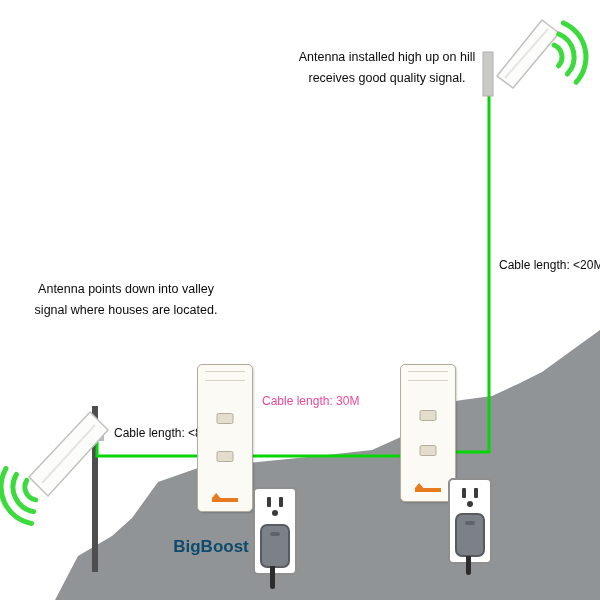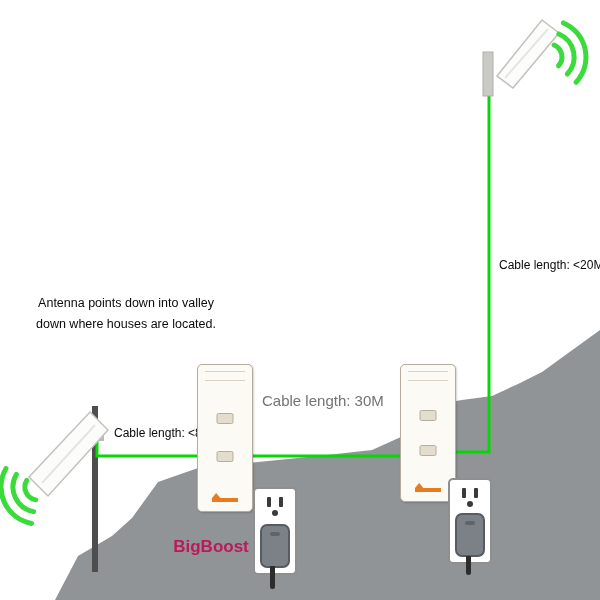--- a/index.html
+++ b/index.html
@@ -1,22 +1,22 @@
 <!DOCTYPE html>
 <html><head>
 <meta charset="utf-8">
 <style>
   html,body{margin:0;padding:0}
   body{width:600px;height:600px;background:#ffffff;font-family:"Liberation Sans",sans-serif;position:relative;overflow:hidden}
   .stage{position:absolute;left:0;top:0;width:600px;height:600px}
   .layer{position:absolute;left:0;top:0}
   .ann{position:absolute;color:#0a0a0a;font-size:12.5px;line-height:21px;text-align:center}
   .lbl{position:absolute;color:#0a0a0a;font-size:12px;white-space:nowrap}
-  .lbl2{position:absolute;color:#737373;font-size:15px;line-height:20px}
-  .device-label{position:absolute;color:#be185d;font-size:17px;font-weight:bold;text-align:center}
+  .lbl2{position:absolute;color:#ec4899;font-size:12px;line-height:20px}
+  .device-label{position:absolute;color:#0c4a6e;font-size:17px;font-weight:bold;text-align:center}
   .device{position:absolute;background:#fbfaf5;border:1.5px solid #b3ab9c;border-radius:5px;box-shadow:1px 1px 2px rgba(0,0,0,0.18)}
   .dev-strip{position:absolute;top:6px;left:7px;right:7px;height:8px;border-top:1.5px solid #d8d2c2;border-bottom:1.5px solid #d8d2c2}
   .dev-port{position:absolute;left:50%;transform:translateX(-50%);width:15px;height:9px;background:#e3ddcd;border:1px solid #b6ae9d;border-radius:2px}
   .dev-logo{position:absolute;bottom:9px;left:50%;transform:translateX(-50%);width:26px;height:9px;background:#e87a1f;clip-path:polygon(0 100%,0 55%,16% 0,32% 55%,100% 55%,100% 100%)}
   .outlet{position:absolute;background:#ffffff;border:2px solid #8f8f8f;border-radius:5px}
   .socket{position:absolute;top:6px;left:50%;transform:translateX(-50%);width:24px;height:21px}
   .slot{position:absolute;top:2px;width:4px;height:10px;background:#3a3a3a;border-radius:1px}
   .slot.l{left:4px}.slot.r{right:4px}
   .hole{position:absolute;bottom:0;left:50%;transform:translateX(-50%);width:6px;height:6px;background:#3a3a3a;border-radius:50%}
   .plug{position:absolute;bottom:5px;left:50%;transform:translateX(-50%);width:26px;height:40px;background:#7c8087;border:2px solid #585b60;border-radius:7px}
@@ -57,25 +57,27 @@
     </g>
 
     <g transform="rotate(-12 549 57)" stroke="#3bdb3b" stroke-width="5" fill="none" stroke-linecap="round">
       <path d="M 556.5 46.4 A 13 13 0 0 1 556.5 67.6"></path>
       <path d="M 563.4 36.5 A 25 25 0 0 1 563.4 77.5"></path>
       <path d="M 570.2 26.7 A 37 37 0 0 1 570.2 87.3"></path>
     </g>
   </svg>
 
   <div class="ann" style="left:283px;top:47px;width:208px">
+    <div>Antenna installed high up on hill</div>
+    <div>receives good quality signal.</div>
   </div>
 
-  <div class="ann" style="left:20px;top:293px;width:212px">
+  <div class="ann" style="left:20px;top:279px;width:212px">
     <div>Antenna points down into valley</div>
-    <div>down where houses are located.</div>
+    <div>signal where houses are located.</div>
   </div>
 
   <div class="lbl" style="left:499px;top:258px">Cable length: &lt;20M</div>
 
   <div class="lbl" style="left:114px;top:426px">Cable length: &lt;8M</div>
 
   <div class="lbl2" style="left:262px;top:391px">
     <div>Cable length: 30M</div>
   </div>
 

